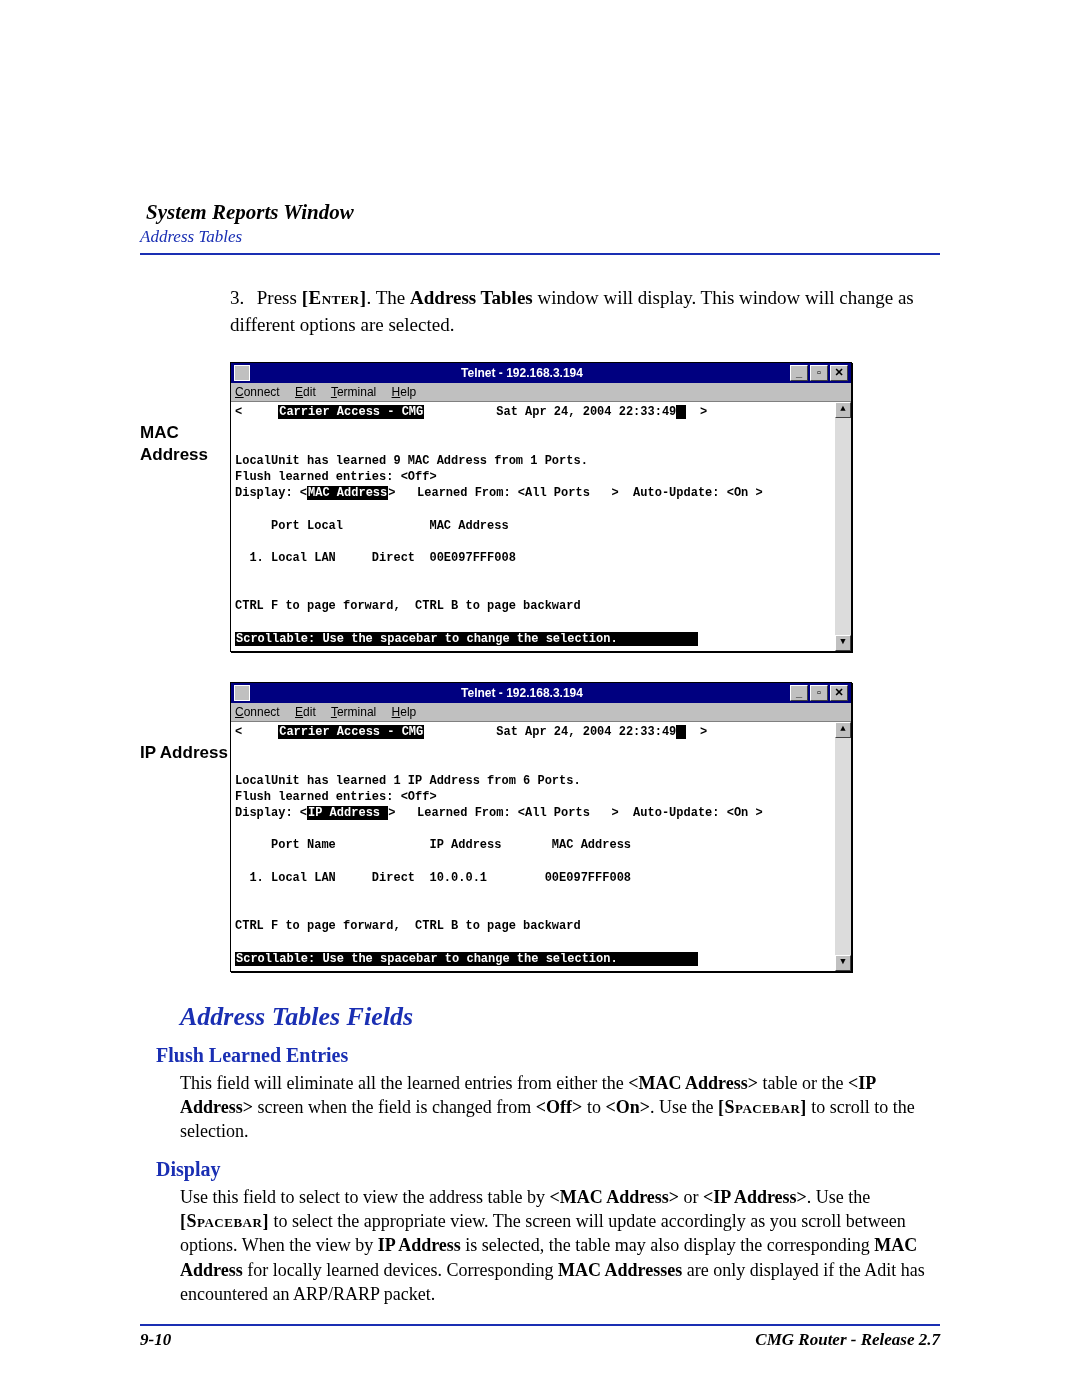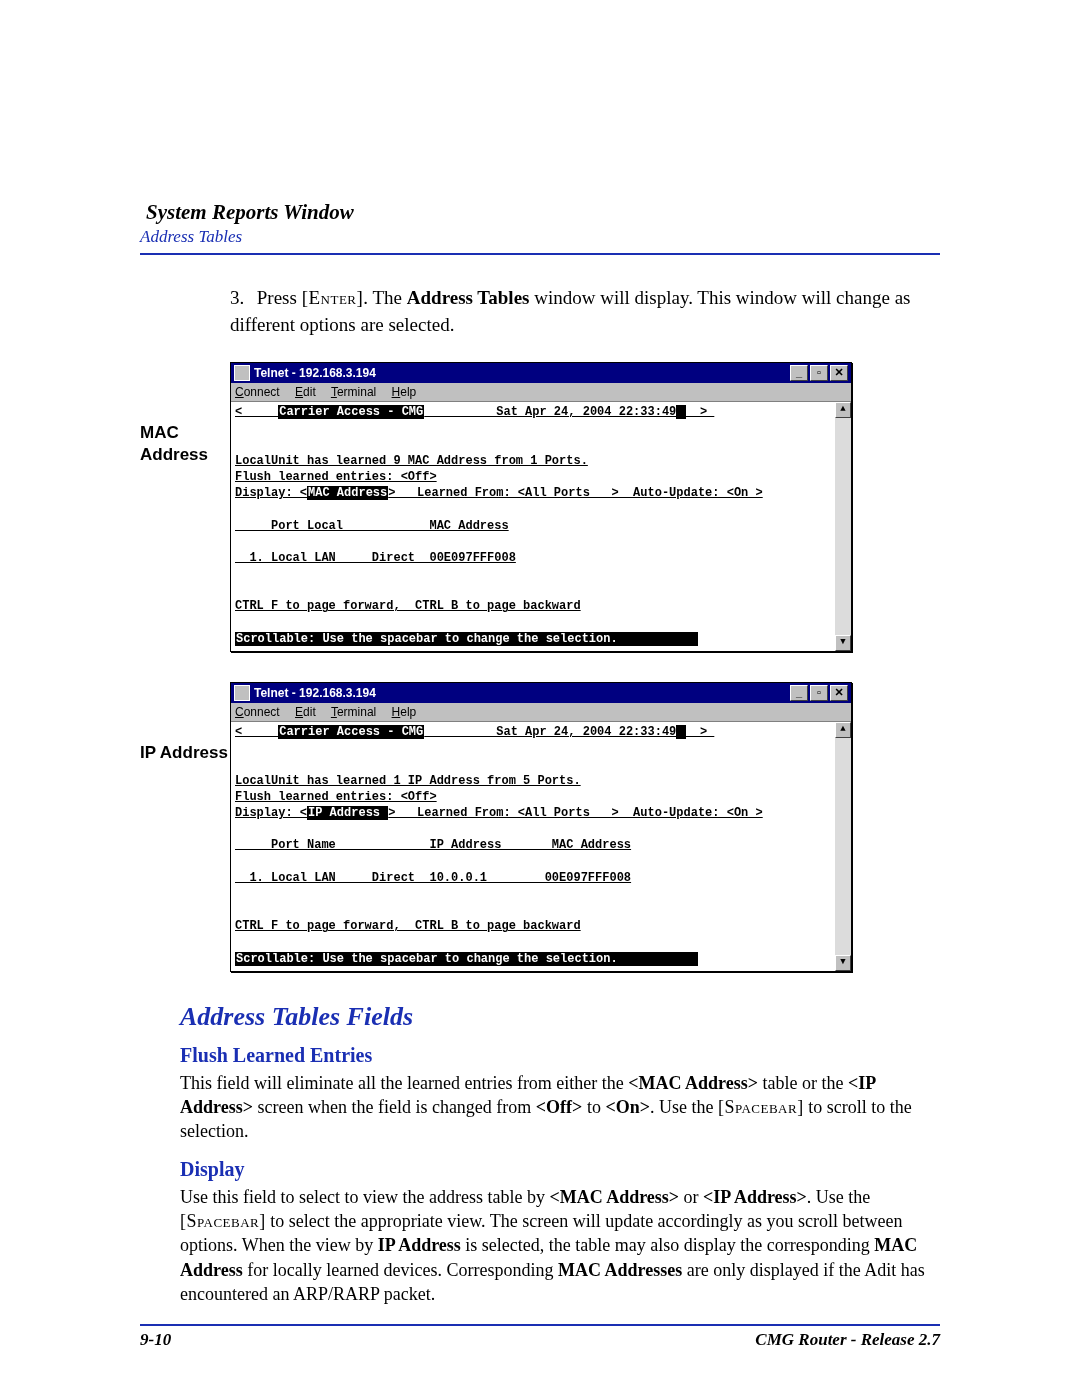--- a/index.html
+++ b/index.html
@@ -73,21 +73,21 @@
     align-items: center;
   }
   .titlebar .icon-box {
     width: 14px;
     height: 14px;
     background: #c0c0c0;
     margin-right: 4px;
     display: inline-block;
     border: 1px solid #fff;
   }
-  .titlebar .title-text { flex: 1; }
+  .titlebar .title-text { flex: 1; text-align: center; }
   .win-btns { display: flex; gap: 2px; }
   .win-btn {
     width: 16px;
     height: 14px;
     background: #c0c0c0;
     color: #000;
     font-size: 11px;
     font-weight: bold;
     text-align: center;
     line-height: 13px;
@@ -111,21 +111,20 @@
     background: #fff;
     color: #000;
     font-family: "Courier New", monospace;
     font-size: 12px;
     font-weight: bold;
     line-height: 1.35;
     padding: 2px 4px 4px 4px;
     white-space: pre;
     flex: 1;
     min-height: 150px;
-    text-decoration: underline;
   }
   .scrollbar {
     width: 16px;
     background: #c0c0c0;
     display: flex;
     flex-direction: column;
   }
   .sb-btn {
     height: 14px;
     background: #c0c0c0;
@@ -147,30 +146,30 @@
     font-style: italic;
     font-weight: bold;
     color: #1a2fb3;
     font-size: 26px;
     margin: 30px 0 12px 40px;
   }
   .h3 {
     color: #1a2fb3;
     font-weight: bold;
     font-size: 20px;
-    margin: 10px 0 4px 40px;
+    margin: 10px 0 4px 16px;
   }
   .para {
     font-size: 18px;
     line-height: 1.35;
     margin: 0 0 14px 40px;
   }
   .smallcaps {
     font-variant: small-caps;
-    font-weight: normal;
+    font-weight: bold;
     letter-spacing: 0.5px;
   }
   .footer-rule {
     border: none;
     border-top: 2px solid #1a2fb3;
     margin-top: 18px;
     margin-bottom: 4px;
   }
   .footer {
     display: flex;
@@ -250,21 +249,21 @@
       </div>
       <div class="menubar">
         <span><u>C</u>onnect</span>
         <span><u>E</u>dit</span>
         <span><u>T</u>erminal</span>
         <span><u>H</u>elp</span>
       </div>
       <div class="term-wrap">
         <div class="terminal"><span>&lt;     </span><span class="inv">Carrier Access - CMG</span><span>          Sat Apr 24, 2004 22:33:49</span><span class="inv"> </span><span>  &gt; </span>
 <br>
-<span>LocalUnit has learned 1 IP Address from 5 Ports.</span>
+<span>LocalUnit has learned 1 IP Address from 6 Ports.</span>
 <span>Flush learned entries: &lt;Off&gt;</span>
 <span>Display: &lt;</span><span class="inv">IP Address </span><span>&gt;   Learned From: &lt;All Ports   &gt;  Auto-Update: &lt;On &gt;</span>
 
 <span>     Port Name             IP Address       MAC Address</span>
 
 <span>  1. Local LAN     Direct  10.0.0.1        00E097FFF008</span>
 
 
 <span>CTRL F to page forward,  CTRL B to page backward</span>
 

